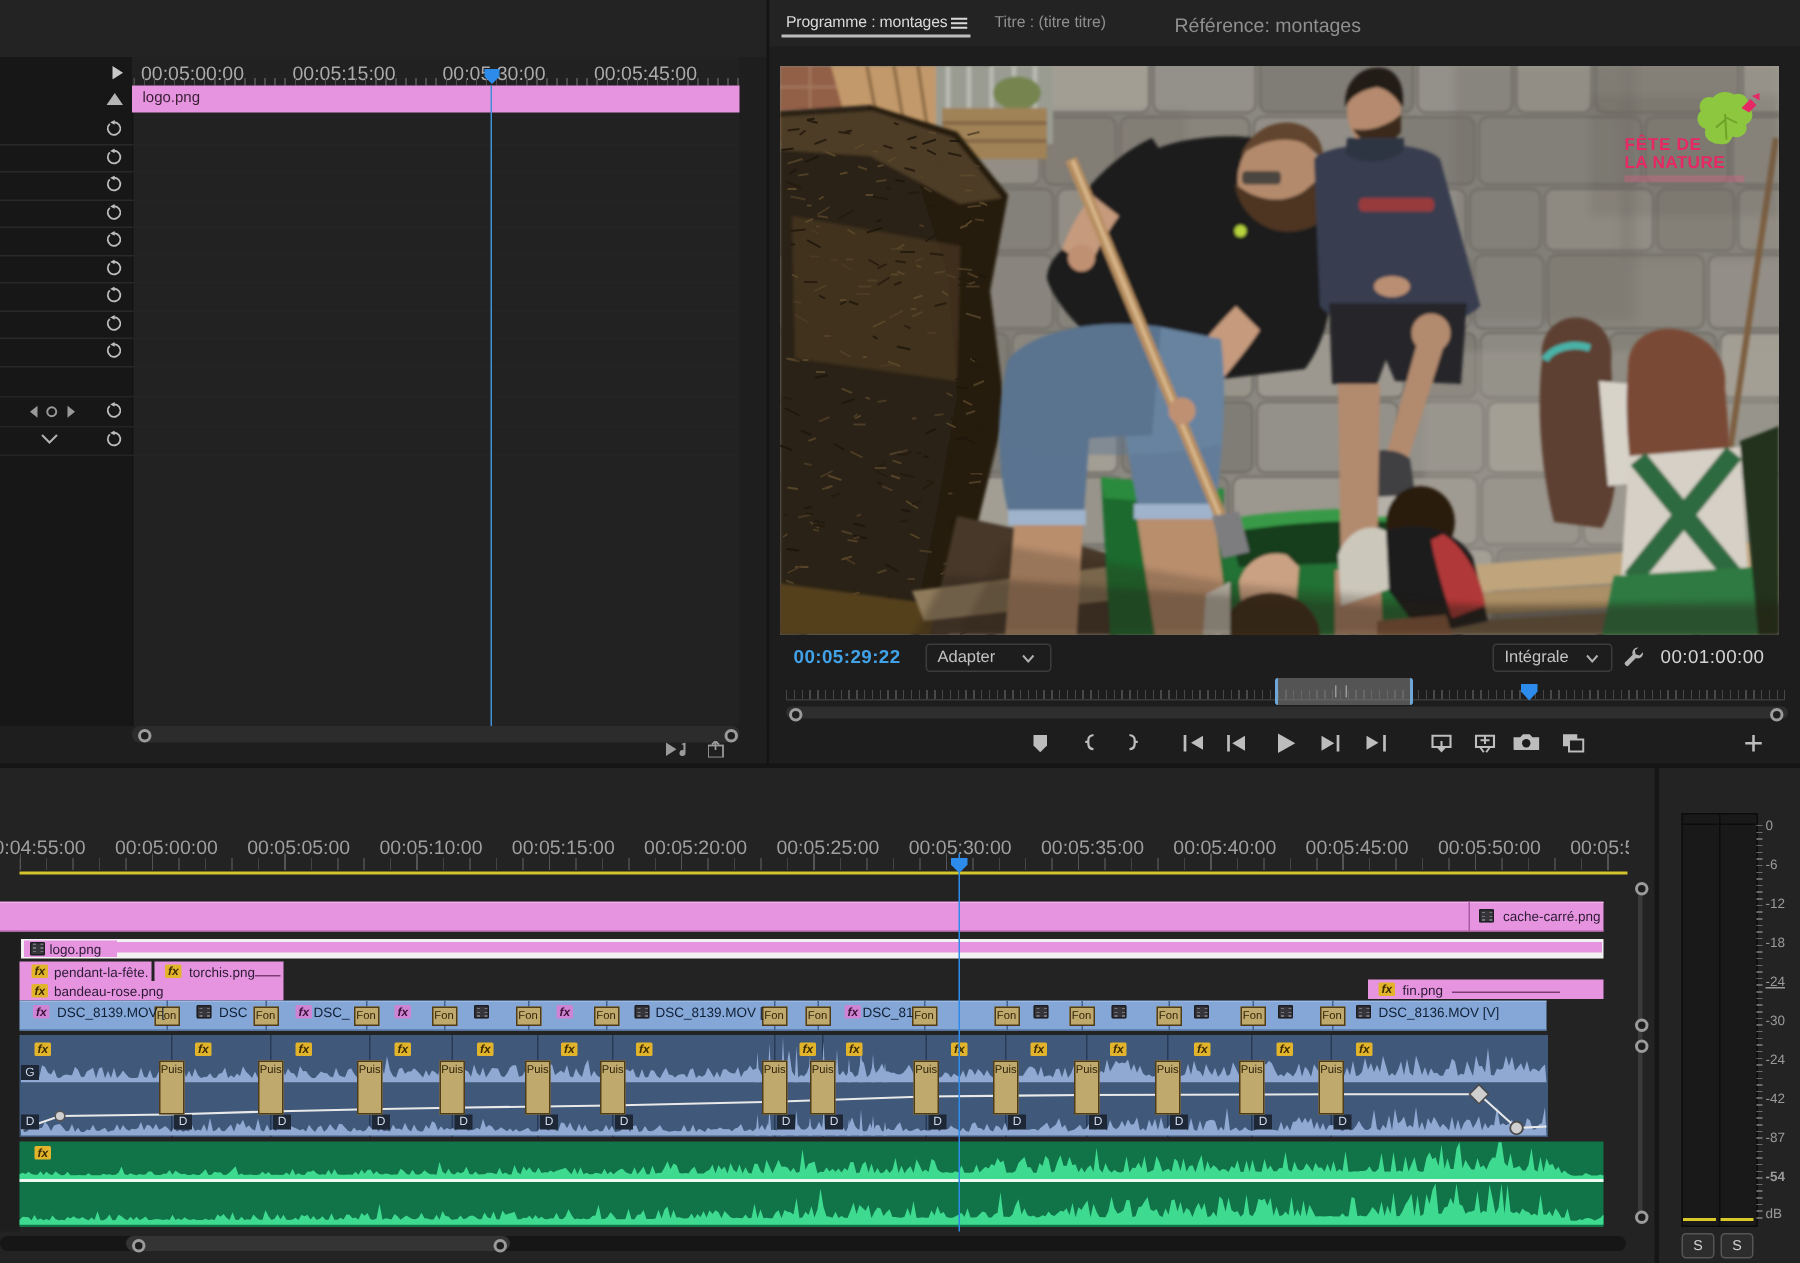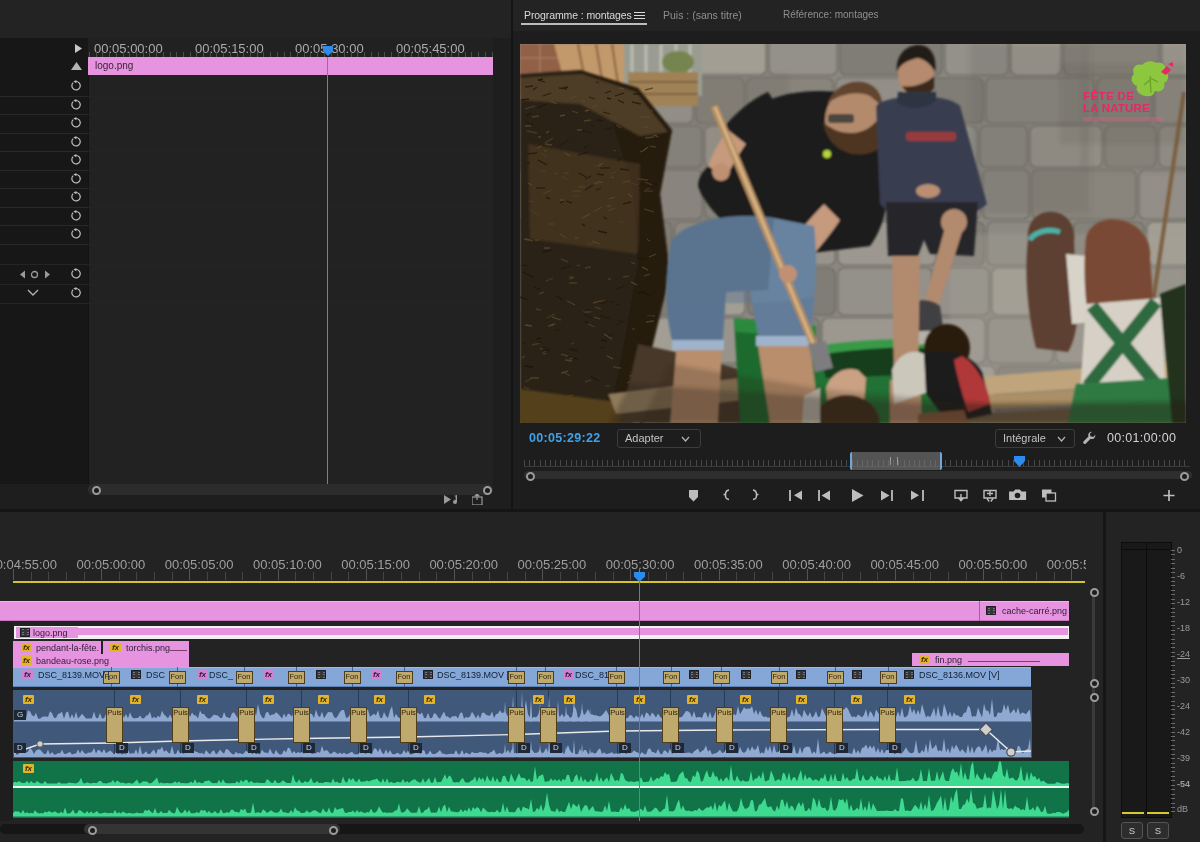--- a/index.html
+++ b/index.html
@@ -134,22 +134,22 @@
       </svg>
     </div>
     <div class="abs" style="left:511px;top:0;width:2px;height:511px;background:#141414;"></div>
     <div class="abs" style="left:513px;top:0;width:687px;height:511px;background:#1d1d1d;">
       <div class="abs" style="left:0;top:0;width:687px;height:31px;background:#232323;"></div>
       <div class="abs" style="left:11px;top:8.5px;font-size:10.5px;color:#dadada;letter-spacing:-0.1px;">Programme : montages</div>
       <svg class="abs" style="left:121px;top:11px" width="11" height="9">
         <path d="M0,1.5 H11 M0,4.5 H11 M0,7.5 H11" stroke="#dadada" stroke-width="1.2"></path>
       </svg>
       <div class="abs" style="left:8px;top:23px;width:126px;height:1.5px;background:#bdbdbd;"></div>
-      <div class="abs" style="left:150px;top:8.5px;font-size:10.5px;color:#8f8f8f;">Puis : (sans titre)</div>
-      <div class="abs" style="left:270px;top:8.5px;font-size:10px;color:#8f8f8f;">Référence: montages</div>
+      <div class="abs" style="left:150px;top:8.5px;font-size:10.5px;color:#8f8f8f;">Titre : (titre titre)</div>
+      <div class="abs" style="left:270px;top:8.5px;font-size:13px;color:#8f8f8f;">Référence: montages</div>
       <svg class="abs" style="left:7px;top:44px" width="666" height="379" viewBox="0 0 666 379">
         <defs>
           <filter id="b1" x="-20%" y="-20%" width="140%" height="140%">
             <feGaussianBlur stdDeviation="1.1"></feGaussianBlur>
           </filter>
           <filter id="b2" x="-20%" y="-20%" width="140%" height="140%">
             <feGaussianBlur stdDeviation="2.2"></feGaussianBlur>
           </filter>
         </defs>
         <rect width="666" height="379" fill="#8b8881"></rect>
@@ -863,18 +863,18 @@
       <div class="abs" style="left:41px;top:300px;width:22px;height:2px;background:#d8c929;"></div>
       <div class="abs" style="left:65px;top:38px;width:4px;height:266px;background:repeating-linear-gradient(to bottom,#6a6a6a 0 1px,transparent 1px 4.43px);"></div>
       <div class="abs" style="left:71px;top:33px;font-size:9px;color:#9a9a9a;">0</div>
       <div class="abs" style="left:71px;top:59px;font-size:9px;color:#9a9a9a;">-6</div>
       <div class="abs" style="left:71px;top:85px;font-size:9px;color:#9a9a9a;">-12</div>
       <div class="abs" style="left:71px;top:111px;font-size:9px;color:#9a9a9a;">-18</div>
       <div class="abs" style="left:71px;top:137px;font-size:9px;color:#9a9a9a;text-decoration:underline;">-24</div>
       <div class="abs" style="left:71px;top:163px;font-size:9px;color:#9a9a9a;">-30</div>
       <div class="abs" style="left:71px;top:189px;font-size:9px;color:#9a9a9a;">-24</div>
       <div class="abs" style="left:71px;top:215px;font-size:9px;color:#9a9a9a;">-42</div>
-      <div class="abs" style="left:71px;top:241px;font-size:9px;color:#9a9a9a;">-39</div>
+      <div class="abs" style="left:71px;top:241px;font-size:9px;color:#9a9a9a;">-87</div>
       <div class="abs" style="left:71px;top:267px;font-size:9px;color:#9a9a9a;font-weight:bold;">-54</div>
       <div class="abs" style="left:71px;top:292px;font-size:9px;color:#9a9a9a;">dB</div>
       <div class="abs" style="left:15px;top:310px;width:20px;height:15px;background:#2d2d2d;border:1px solid #555;border-radius:3px;color:#cfcfcf;font-size:9.5px;line-height:15px;text-align:center;">S</div>
       <div class="abs" style="left:41px;top:310px;width:20px;height:15px;background:#2d2d2d;border:1px solid #555;border-radius:3px;color:#cfcfcf;font-size:9.5px;line-height:15px;text-align:center;">S</div>
     </div>
   </div>
 </body></html>

